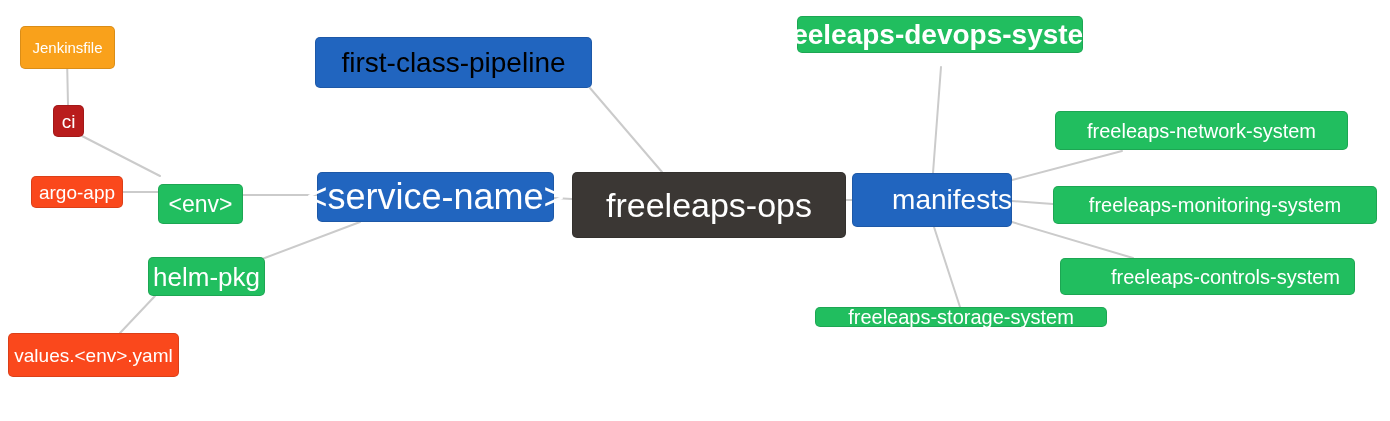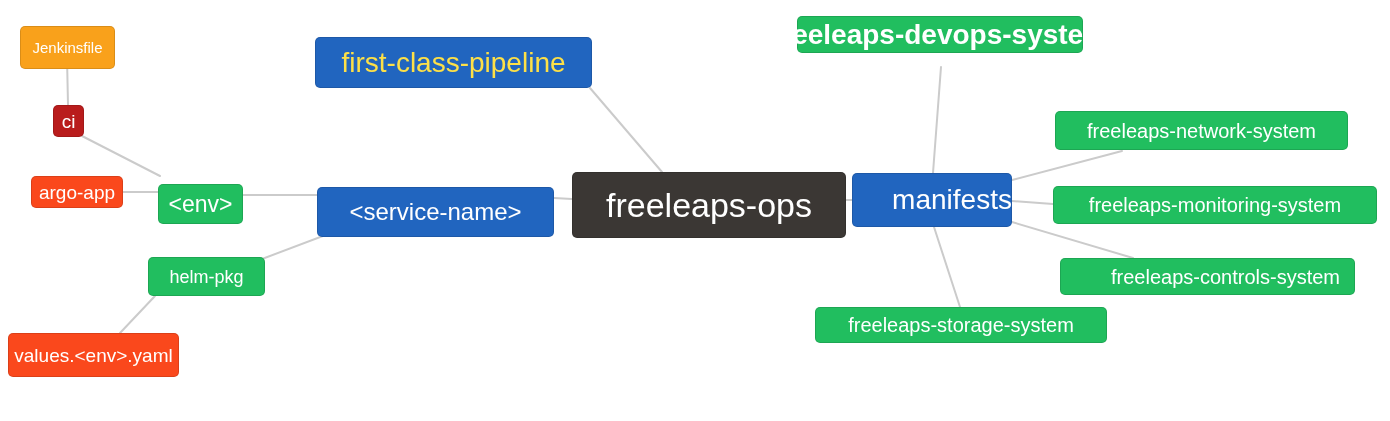--- a/index.html
+++ b/index.html
@@ -63,25 +63,25 @@
       <line x1="1012" y1="180" x2="1122" y2="151" stroke="#CBCBCB" stroke-width="2" stroke-linecap="round"></line>
       <line x1="1012" y1="201" x2="1053" y2="204" stroke="#CBCBCB" stroke-width="2" stroke-linecap="round"></line>
       <line x1="1012" y1="222" x2="1133" y2="258" stroke="#CBCBCB" stroke-width="2" stroke-linecap="round"></line>
       <line x1="934" y1="227" x2="960" y2="307" stroke="#CBCBCB" stroke-width="2" stroke-linecap="round"></line>
     </svg>
   <div class="nodes-layer">
       <div class="node" style="left: 20px; top: 26px; width: 95px; height: 43px; font-size: 15px; background: rgb(249, 161, 27); color: rgb(255, 255, 255);">Jenkinsfile</div>
       <div class="node" style="left: 53px; top: 105px; width: 31px; height: 32px; font-size: 19px; background: #b91c1c; color: rgb(255, 255, 255);">ci</div>
       <div class="node" style="left: 31px; top: 176px; width: 92px; height: 32px; font-size: 19px; background: rgb(250, 72, 28); color: rgb(255, 255, 255);">argo-app</div>
       <div class="node" style="left: 158px; top: 160px; width: 85px; height: 40px; font-size: 23px; background: rgb(33, 190, 95); color: rgb(255, 255, 255); margin-top: 24px;">&lt;env&gt;</div>
-      <div class="node" style="left: 317px; top: 187px; width: 237px; height: 50px; font-size: 24px; background: rgb(33, 101, 191); color: rgb(255, 255, 255);">&lt;service-name&gt;</div>
-      <div class="node" style="left: 148px; top: 257px; width: 117px; height: 39px; font-size: 18px; background: rgb(33, 190, 95); color: rgb(255, 255, 255);">helm-pkg</div>
+      <div class="node" style="left: 317px; top: 172px; width: 237px; height: 50px; font-size: 36px; background: rgb(33, 101, 191); color: rgb(255, 255, 255);">&lt;service-name&gt;</div>
+      <div class="node" style="left: 148px; top: 257px; width: 117px; height: 39px; font-size: 26px; background: rgb(33, 190, 95); color: rgb(255, 255, 255);">helm-pkg</div>
       <div class="node" style="left: 8px; top: 333px; width: 171px; height: 44px; font-size: 19px; background: rgb(250, 72, 28); color: rgb(255, 255, 255);">values.&lt;env&gt;.yaml</div>
-      <div class="node" style="left: 315px; top: 37px; width: 277px; height: 51px; font-size: 28px; background: rgb(33, 101, 191); color: #fde047;">first-class-pipeline</div>
+      <div class="node" style="left: 315px; top: 37px; width: 277px; height: 51px; font-size: 28px; background: rgb(33, 101, 191); color: #000000;">first-class-pipeline</div>
       <div class="node" style="left: 572px; top: 172px; width: 274px; height: 66px; font-size: 34px; background: rgb(59, 55, 52); color: rgb(255, 255, 255);">freeleaps-ops</div>
       <div class="node" style="left: 852px; top: 173px; width: 160px; height: 54px; font-size: 28px; background: rgb(33, 101, 191); color: rgb(255, 255, 255); padding-left: 40px;">manifests</div>
       <div class="node" style="left: 797px; top: 16px; width: 286px; height: 37px; font-size: 28px; background: rgb(33, 190, 95); color: rgb(255, 255, 255); font-weight: bold;">freeleaps-devops-system</div>
       <div class="node" style="left: 1055px; top: 111px; width: 293px; height: 39px; font-size: 20px; background: rgb(33, 190, 95); color: rgb(255, 255, 255);">freeleaps-network-system</div>
       <div class="node" style="left: 1053px; top: 186px; width: 324px; height: 38px; font-size: 20px; background: rgb(33, 190, 95); color: rgb(255, 255, 255);">freeleaps-monitoring-system</div>
       <div class="node" style="left: 1060px; top: 258px; width: 295px; height: 37px; font-size: 20px; background: rgb(33, 190, 95); color: rgb(255, 255, 255); padding-left: 36px;">freeleaps-controls-system</div>
-      <div class="node" style="left: 815px; top: 307px; width: 292px; height: 36px; font-size: 20px; background: rgb(33, 190, 95); color: rgb(255, 255, 255);">freeleaps-storage-system</div>
+      <div class="node" style="left: 815px; top: 307px; width: 292px; height: 20px; font-size: 20px; background: rgb(33, 190, 95); color: rgb(255, 255, 255);">freeleaps-storage-system</div>
     </div>
 </div>
 
 </body></html>

